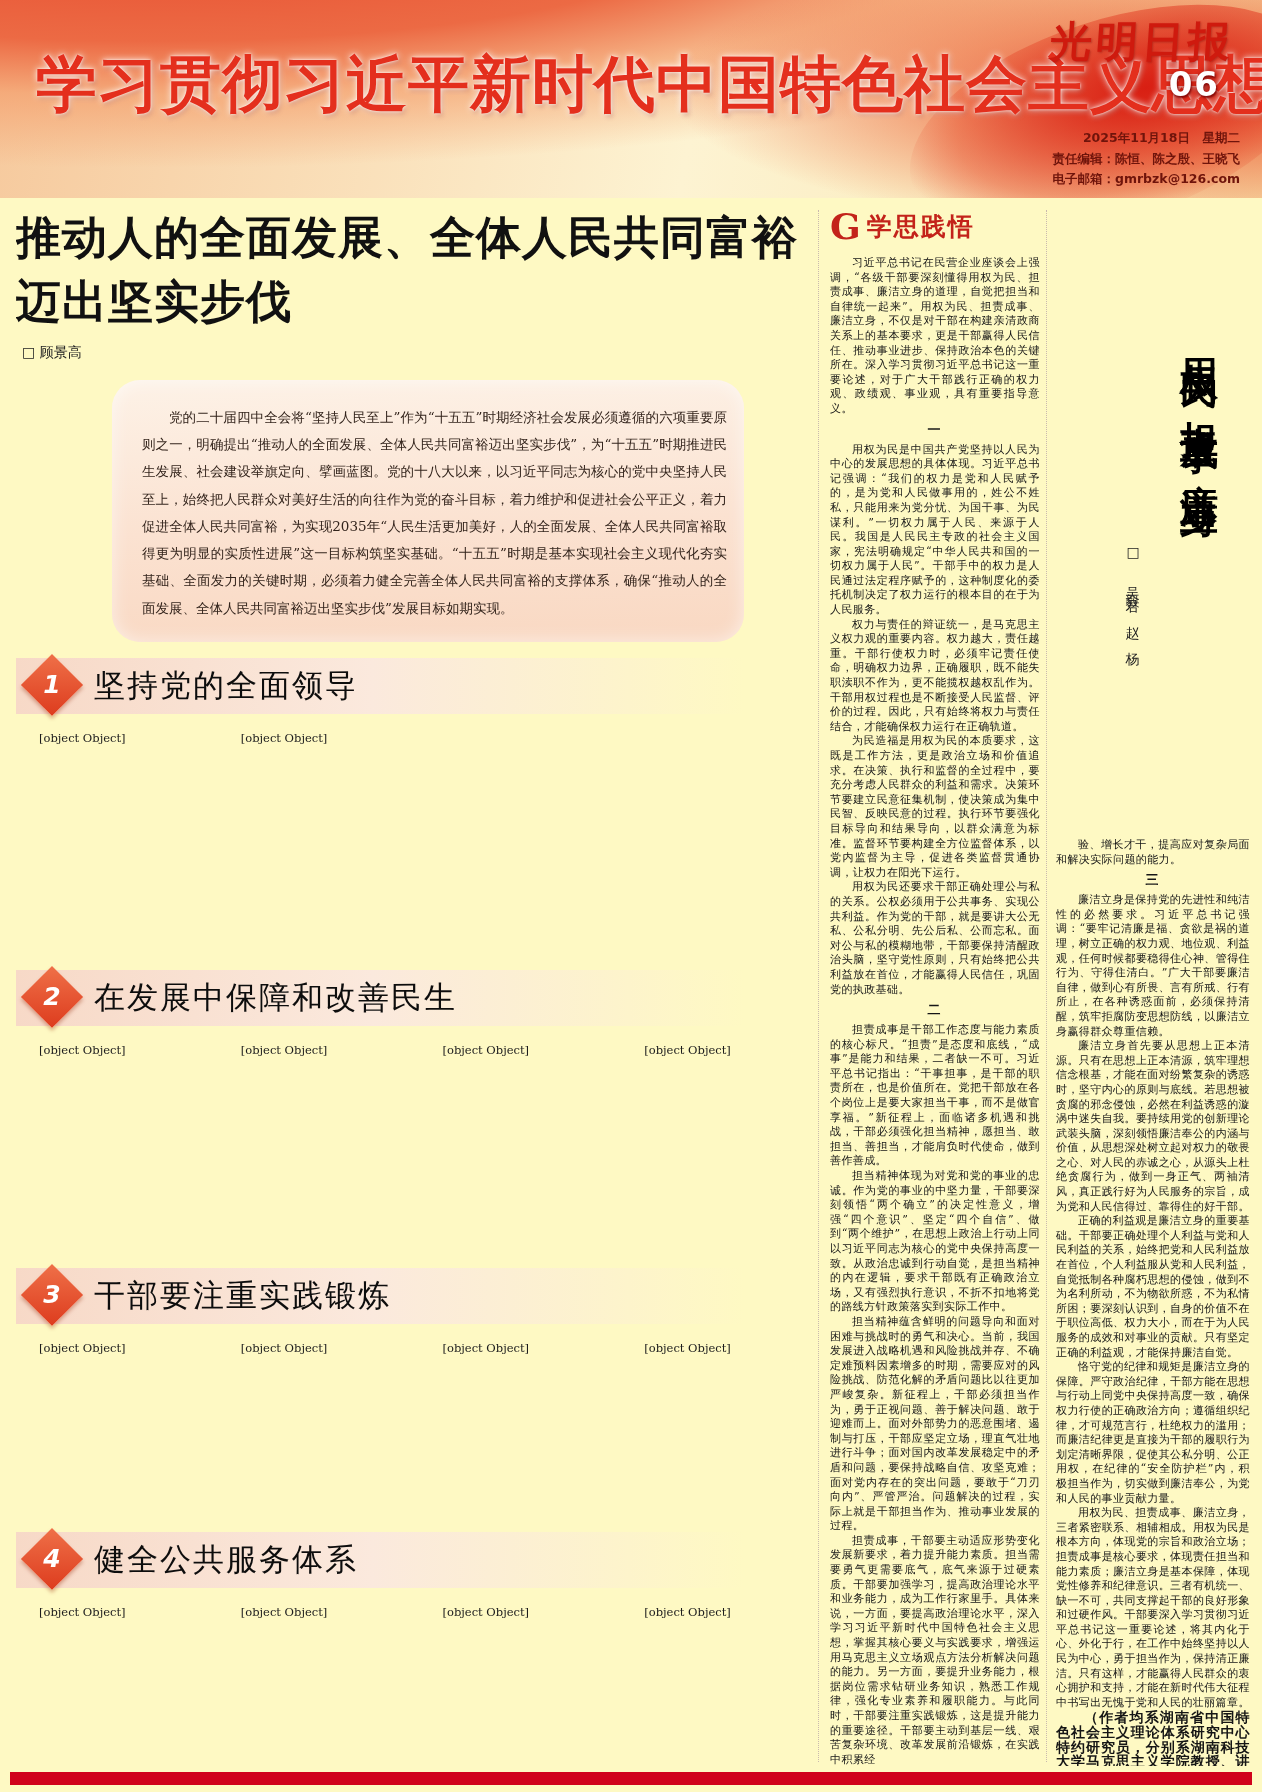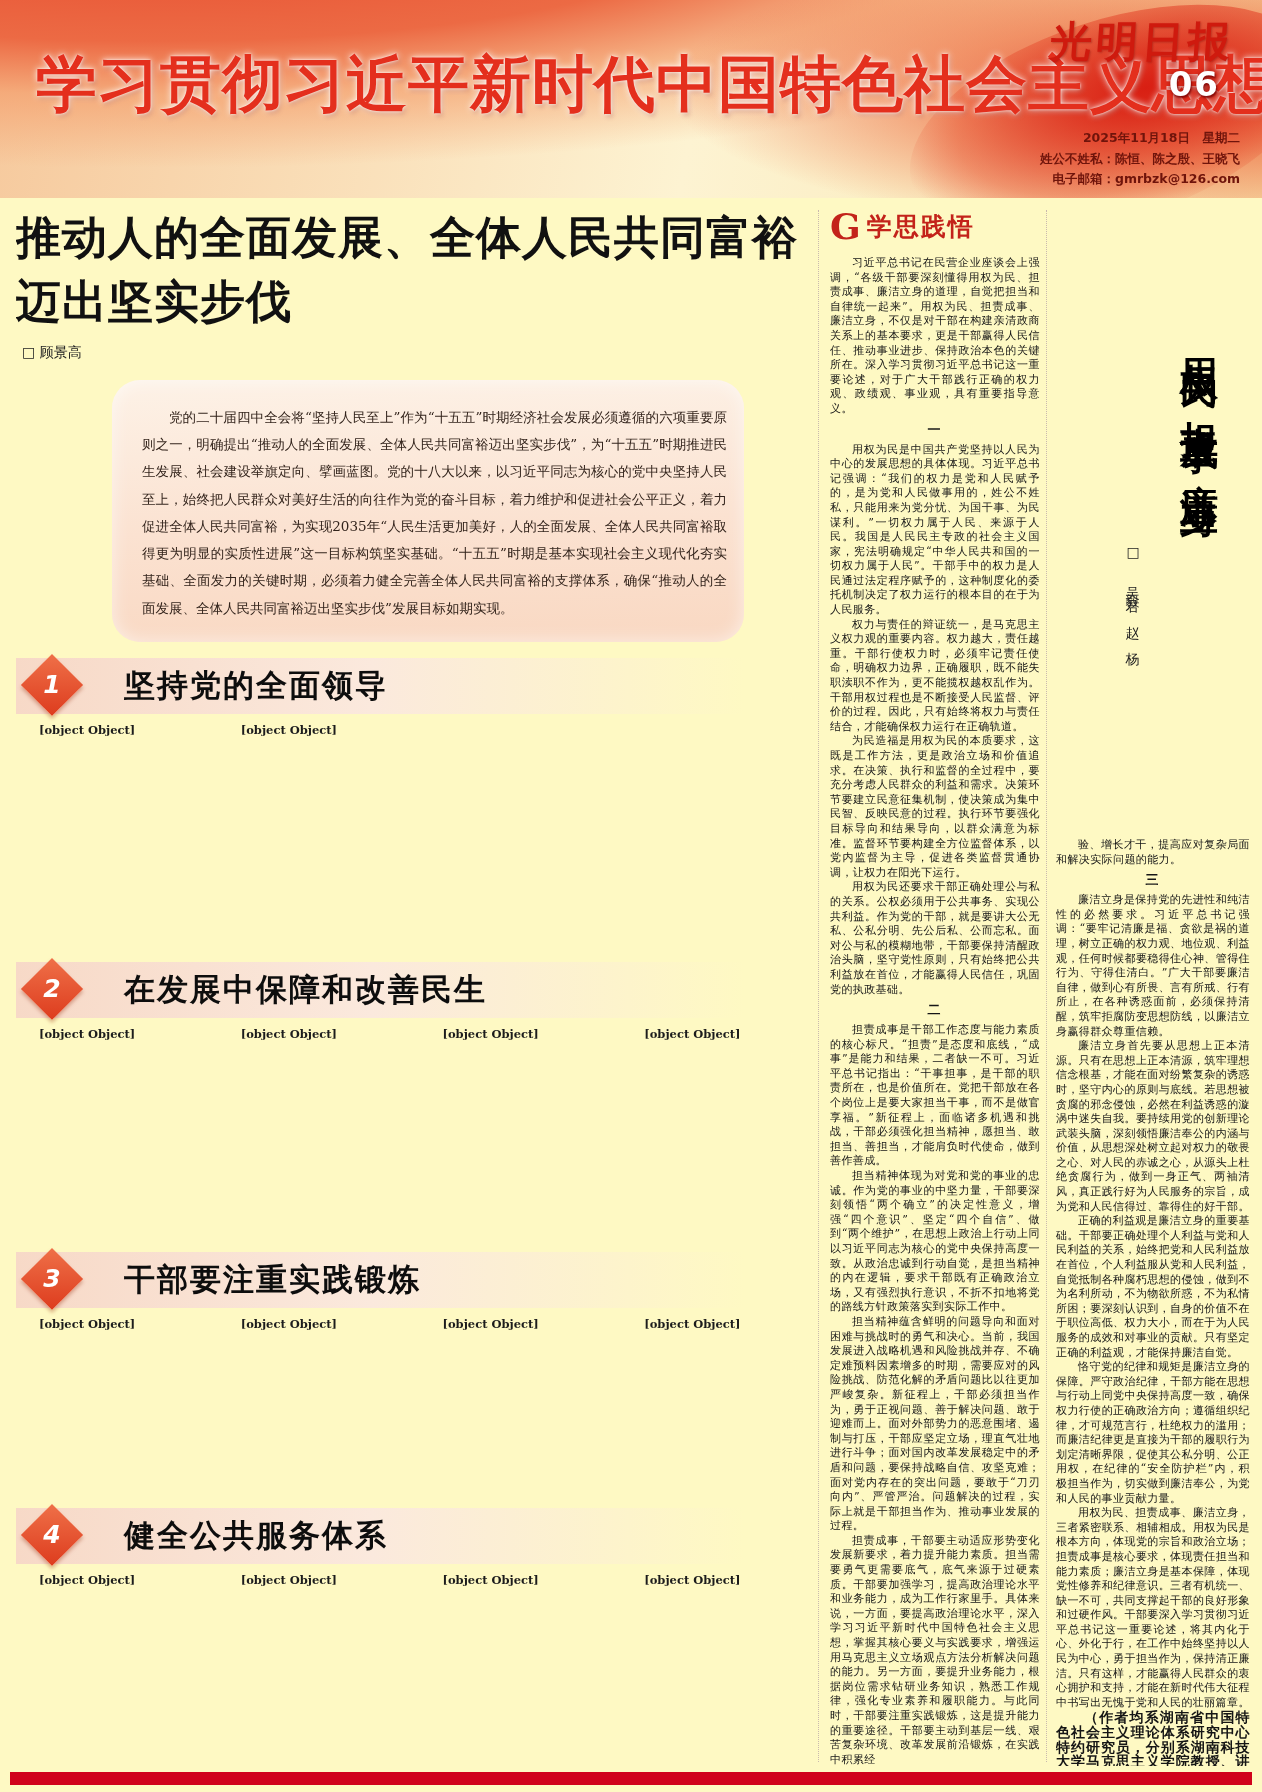--- a/index.html
+++ b/index.html
@@ -48,24 +48,24 @@
 
   .sec-head { position:relative; margin-top:16px; height:56px; display:flex; align-items:center;
     background:linear-gradient(to right, #f7d9c7 0%, #fbe9dd 45%, rgba(255,255,255,0) 92%); }
   .sec-badge { position:relative; width:70px; height:56px; flex:0 0 70px; }
   .sec-badge .diamond { position:absolute; left:14px; top:5px; width:44px; height:44px;
     background:linear-gradient(135deg,#ef7048,#dd3c1e); transform:rotate(45deg);
     box-shadow:2px 2px 4px rgba(150,40,10,.35); }
   .sec-badge .num { position:absolute; left:14px; top:5px; width:44px; height:44px;
     display:flex; align-items:center; justify-content:center;
     color:#fff; font-size:25px; font-weight:900; font-style:italic; }
-  .sec-title { font-size:31px; font-weight:700; color:#0d0d0d; letter-spacing:2px; margin-left:38px;
+  .sec-title { font-size:31px; font-weight:400; color:#0d0d0d; letter-spacing:2px; margin-left:8px;
     font-family:"DejaVu Sans",sans-serif; }
-  .sec-body { margin-top:8px; column-gap:15px; column-count:4; overflow:hidden;
-    font-family:"DejaVu Serif",serif; font-size:11.5px; line-height:17px; color:#1c1c1c; text-align:justify;font-weight:bold; }
+  .sec-body { margin-top:16px; column-gap:15px; column-count:4; overflow:hidden;
+    font-family:"DejaVu Serif",serif; font-size:11.5px; line-height:17px; color:#1c1c1c; text-align:justify; }
   .sec-body p { text-indent:2em; }
   .body-1 { height:224px; } .body-2 { height:210px; } .body-3 { height:176px; } .body-4 { height:244px; }
 
   
   .mid-head { display:flex; align-items:center; height:40px; margin-bottom:10px; }
   .g-icon { font-family:"DejaVu Serif",serif; font-size:36px; font-weight:900; color:#c3231a; line-height:36px; margin-right:6px; }
   .mid-tag { font-size:25px; font-weight:900; color:#c3231a; letter-spacing:2px; }
   .kai { font-family:"DejaVu Serif",serif; font-size:11px; line-height:14.6px; color:#151515;
     text-align:justify; letter-spacing:.4px; }
   .kai p.para { text-indent:2em; }
@@ -89,21 +89,21 @@
 
 <div id="page">
 
   <div class="banner">
     <div class="banner-swoosh"></div>
     <div class="banner-title"><span>学习贯彻习近平新时代中国特色社会主义思想</span></div>
     <div class="masthead">光明日报</div>
     <div class="page-number">06</div>
     <div class="banner-meta">
       <div>2025年11月18日　星期二</div>
-      <div>姓公不姓私：陈恒、陈之殷、王晓飞</div>
+      <div>责任编辑：陈恒、陈之殷、王晓飞</div>
       <div>电子邮箱：gmrbzk@126.com</div>
     </div>
   </div>
 
   <div class="content">
     <div class="col-rule rule-1"></div>
     <div class="col-rule rule-2"></div>
 
     <div class="main-col">
       <div class="headline">

